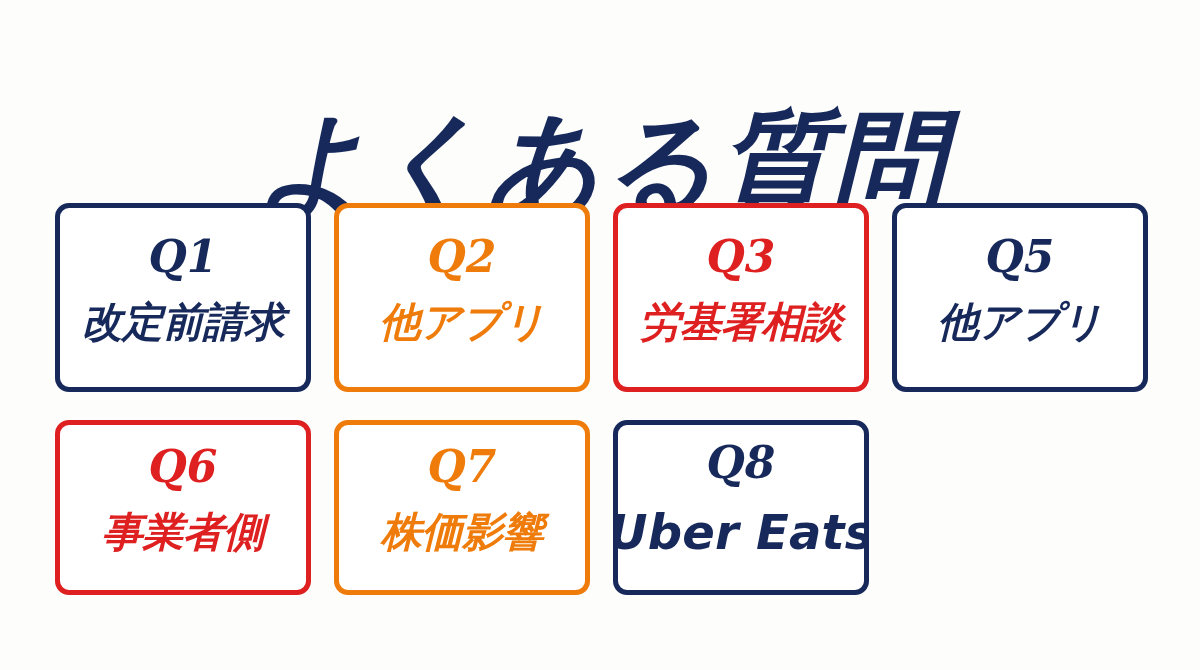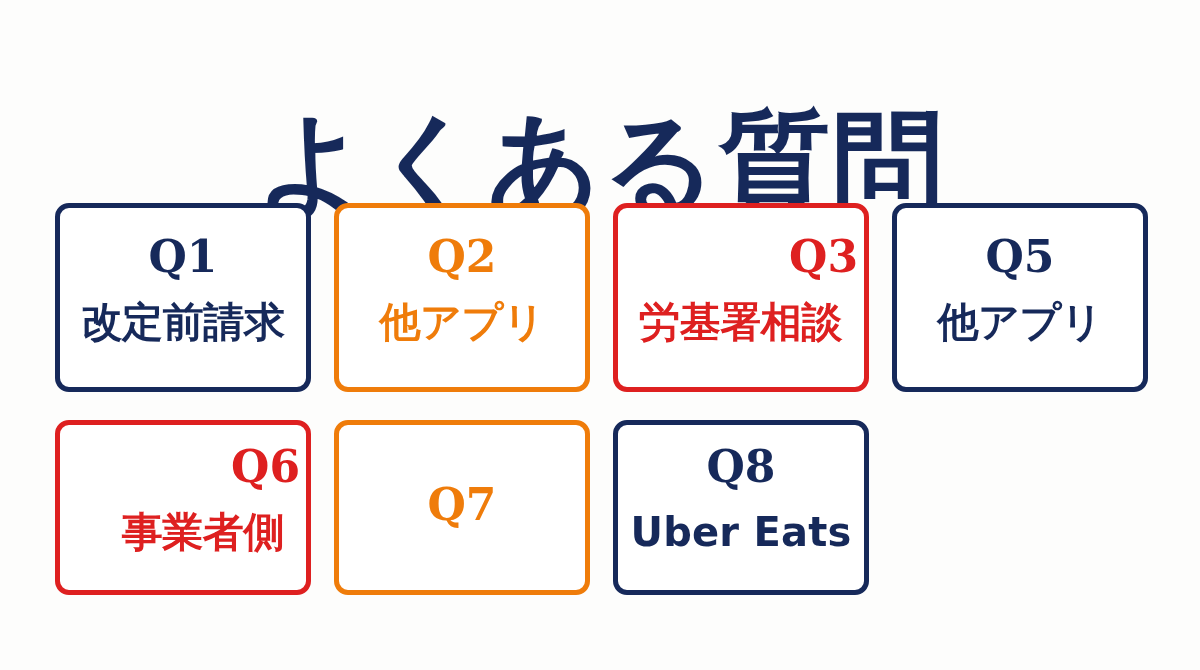--- a/index.html
+++ b/index.html
@@ -15,20 +15,21 @@
     overflow: hidden;
     position: relative;
   }
 
   #page {
     position: relative;
     width: 1200px;
     height: 670px;
     background: #fdfdfc;
     box-sizing: border-box;
+    font-style: italic;
   }
 
   
   .page-title {
     position: absolute;
     left: 0;
     top: 26px;
     width: 1200px;
     text-align: center;
     color: #16295a;
@@ -62,21 +63,21 @@
     flex-direction: column;
     align-items: center;
     justify-content: center;
     text-align: center;
     padding: 4px 6px;
     overflow: hidden;
   }
 
   .faq-card.tone-navy   { border-color: #16295a; }
   .faq-card.tone-orange { border-color: #ef7c0a; }
-  .faq-card.tone-red    { border-color: #de2020; align-items: flex-end; }
+  .faq-card.tone-red    { border-color: #de2020; }
 
   .q-number {
     font-family: "DejaVu Serif", "Liberation Serif", serif;
     font-weight: 700;
     font-size: 44px;
     line-height: 1.0;
     margin: 0 0 6px 0;
     color: #16295a;
   }
 
@@ -91,21 +92,21 @@
     white-space: nowrap;
   }
 
   .tone-navy   .q-number, .tone-navy   .q-label { color: #16295a; }
   .tone-orange .q-number, .tone-orange .q-label { color: #ef7c0a; }
   .tone-red    .q-number, .tone-red    .q-label { color: #de2020; }
 
   
   .q-label.latin {
     font-family: "DejaVu Sans", "Liberation Sans", sans-serif;
-    font-size: 40px;
+    font-size: 48px;
     letter-spacing: 0.005em;
   }
 </style>
 </head>
 <body>
 
 <div id="page">
 
   <h1 class="page-title">よくある質問</h1>
 
@@ -132,20 +133,21 @@
       <div class="q-label">他アプリ</div>
     </div>
 
     <div class="faq-card tone-red">
       <div class="q-number">Q6</div>
       <div class="q-label">事業者側</div>
     </div>
 
     <div class="faq-card tone-orange">
       <div class="q-number">Q7</div>
+      <div class="q-label">株価影響</div>
     </div>
 
     <div class="faq-card tone-navy">
       <div class="q-number">Q8</div>
       <div class="q-label latin">Uber Eats</div>
     </div>
 
   </div>
 </div>
 

